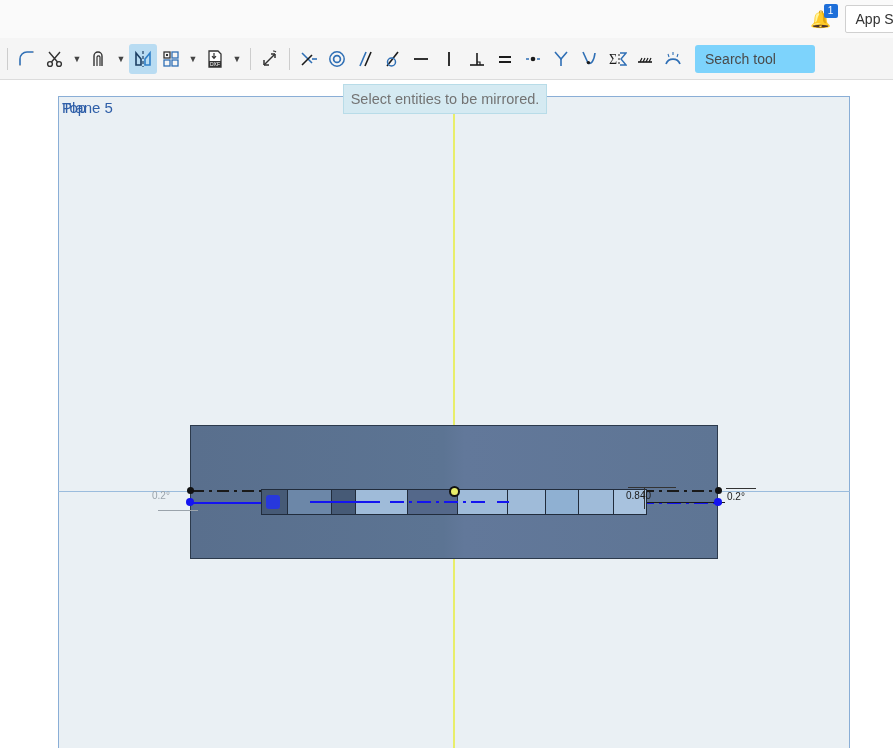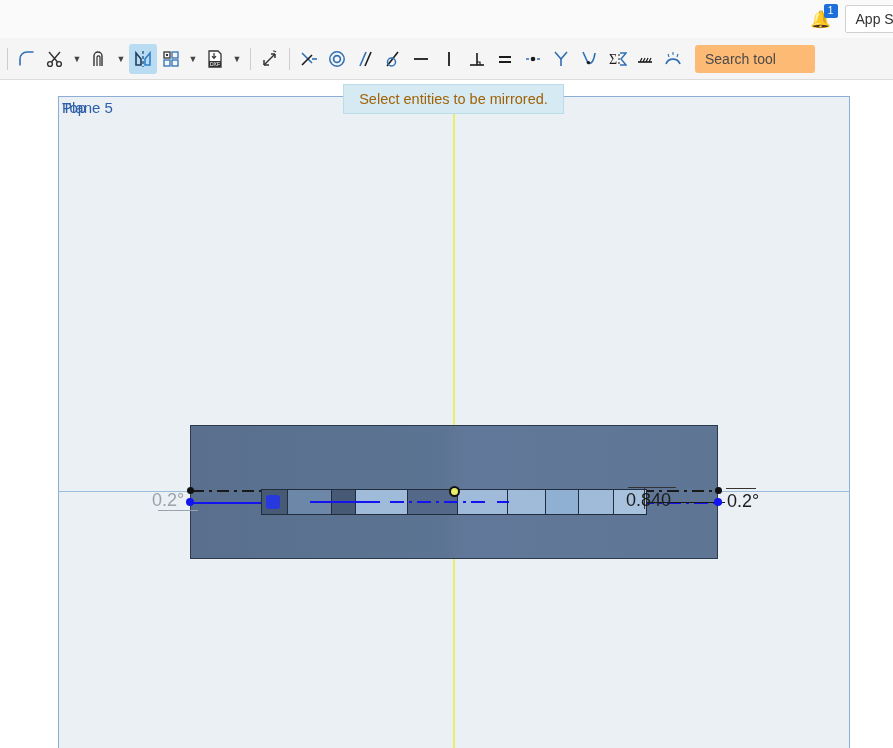--- a/index.html
+++ b/index.html
@@ -81,21 +81,21 @@
     width: 16px; height: 30px;
     display: flex; align-items: center; justify-content: center;
     font-size: 9px; color: #444;
     flex: 0 0 auto;
     cursor: pointer;
   }
   .tb-btn svg { display: block; }
   .search-box {
     height: 28px;
     margin-left: 8px;
-    background: #fdba74;
+    background: #7dd3fc;
     border-radius: 3px;
     display: flex; align-items: center;
     padding: 0 10px;
     font-size: 14px; color: #4a4a4a;
     white-space: nowrap;
     flex: 0 0 auto;
     min-width: 120px;
     cursor: text;
   }
 
@@ -209,21 +209,21 @@
   .origin-pt {
     position: absolute;
     width: 11px; height: 11px;
     border: 2px solid #111;
     background: #e8ee6a;
     border-radius: 50%;
   }
 
   .dim-label {
     position: absolute;
-    font-size: 18px;
+    font-size: 10px;
     white-space: nowrap;
     pointer-events: none;
   }
   .dim-label.gray { color: #9aa3ab; }
   .dim-label.dark { color: #1c1c1c; }
   .dim-underline {
     position: absolute;
     height: 1px;
     background: #9aa3ab;
   }
@@ -235,24 +235,24 @@
   .dim-tick {
     position: absolute;
     width: 1px;
     background: #333;
   }
 
   
   .tooltip {
     position: absolute;
     left: 343px; top: 84px;
-    width: 221px; height: 30px;
+    width: 204px; height: 30px;
     background: #d5eaf2;
     border: 1px solid #b8dce8;
-    color: #a16207;
+    color: #737373;
     font-size: 14.5px;
     display: flex; align-items: center; justify-content: center;
     z-index: 40;
   }
 </style>
 </head>
 <body>
 
 <div id="app">
 

